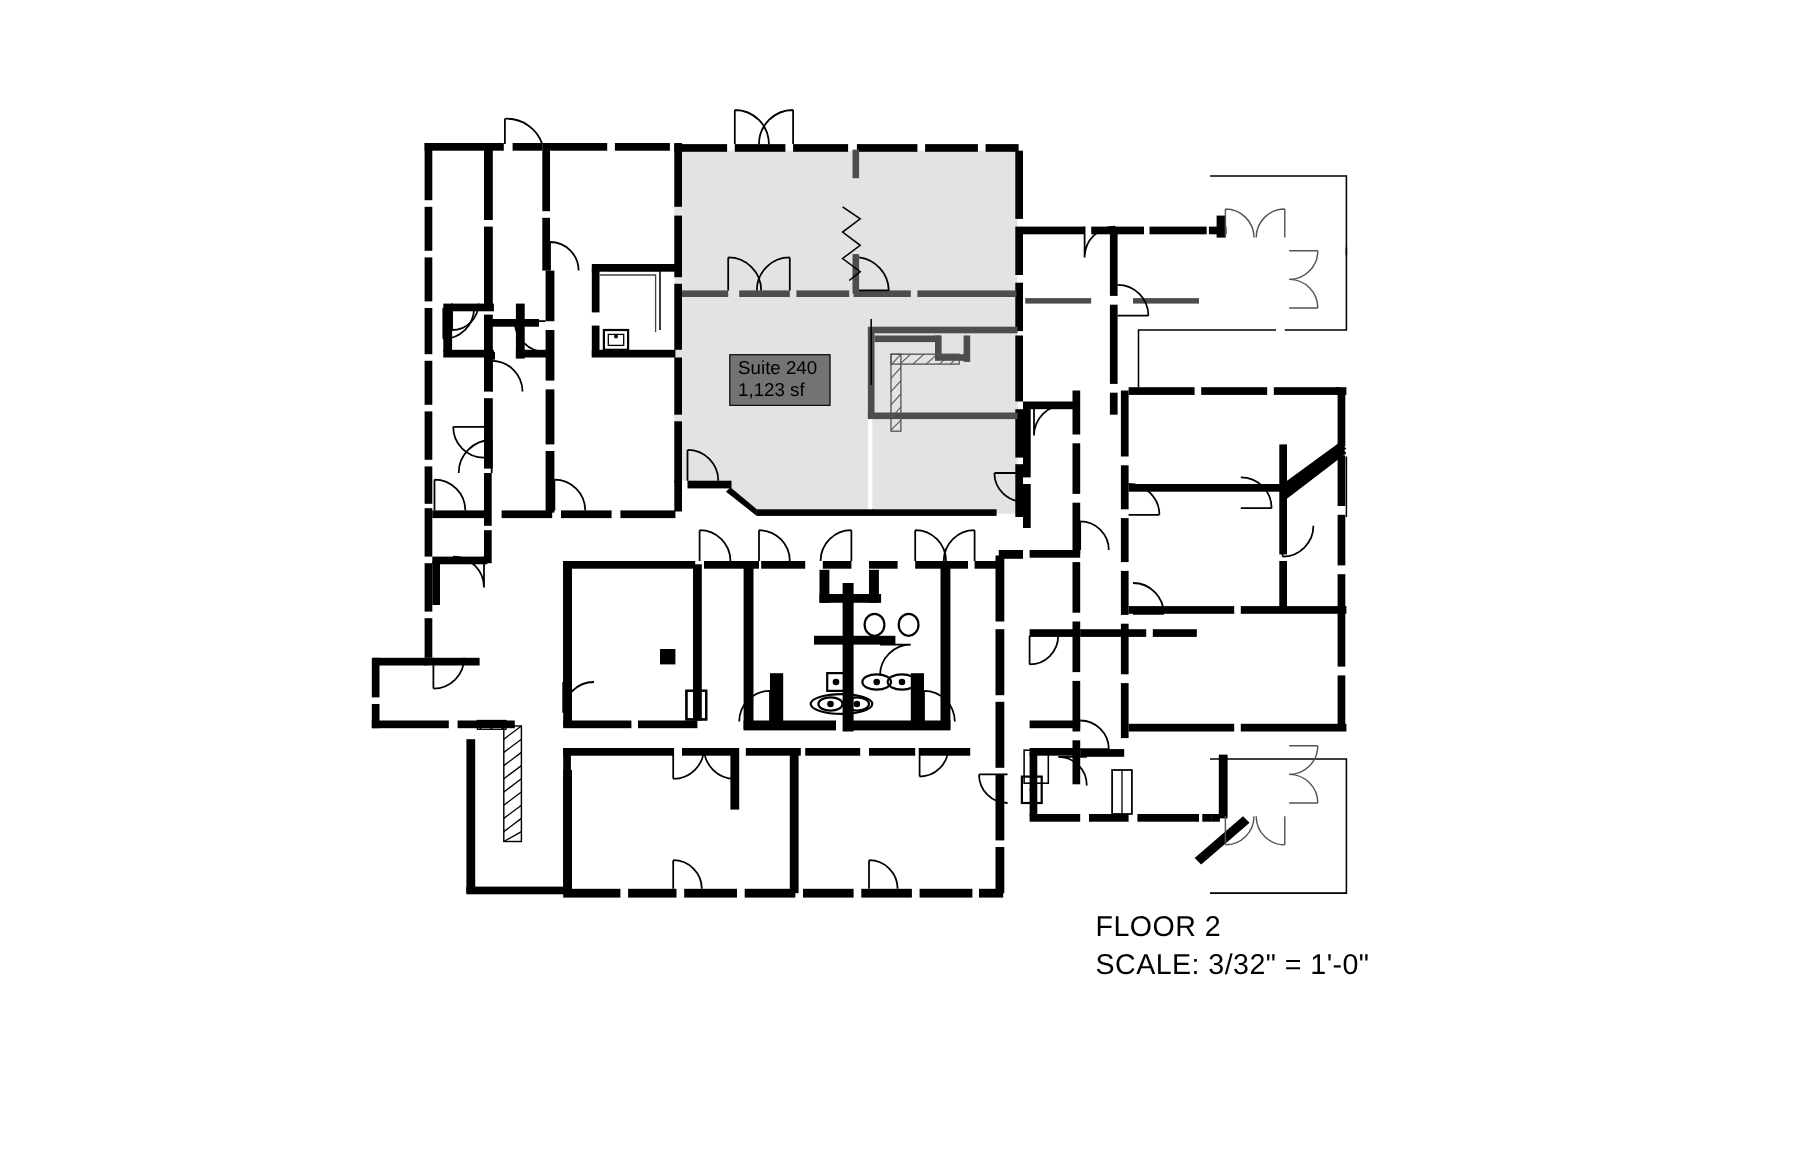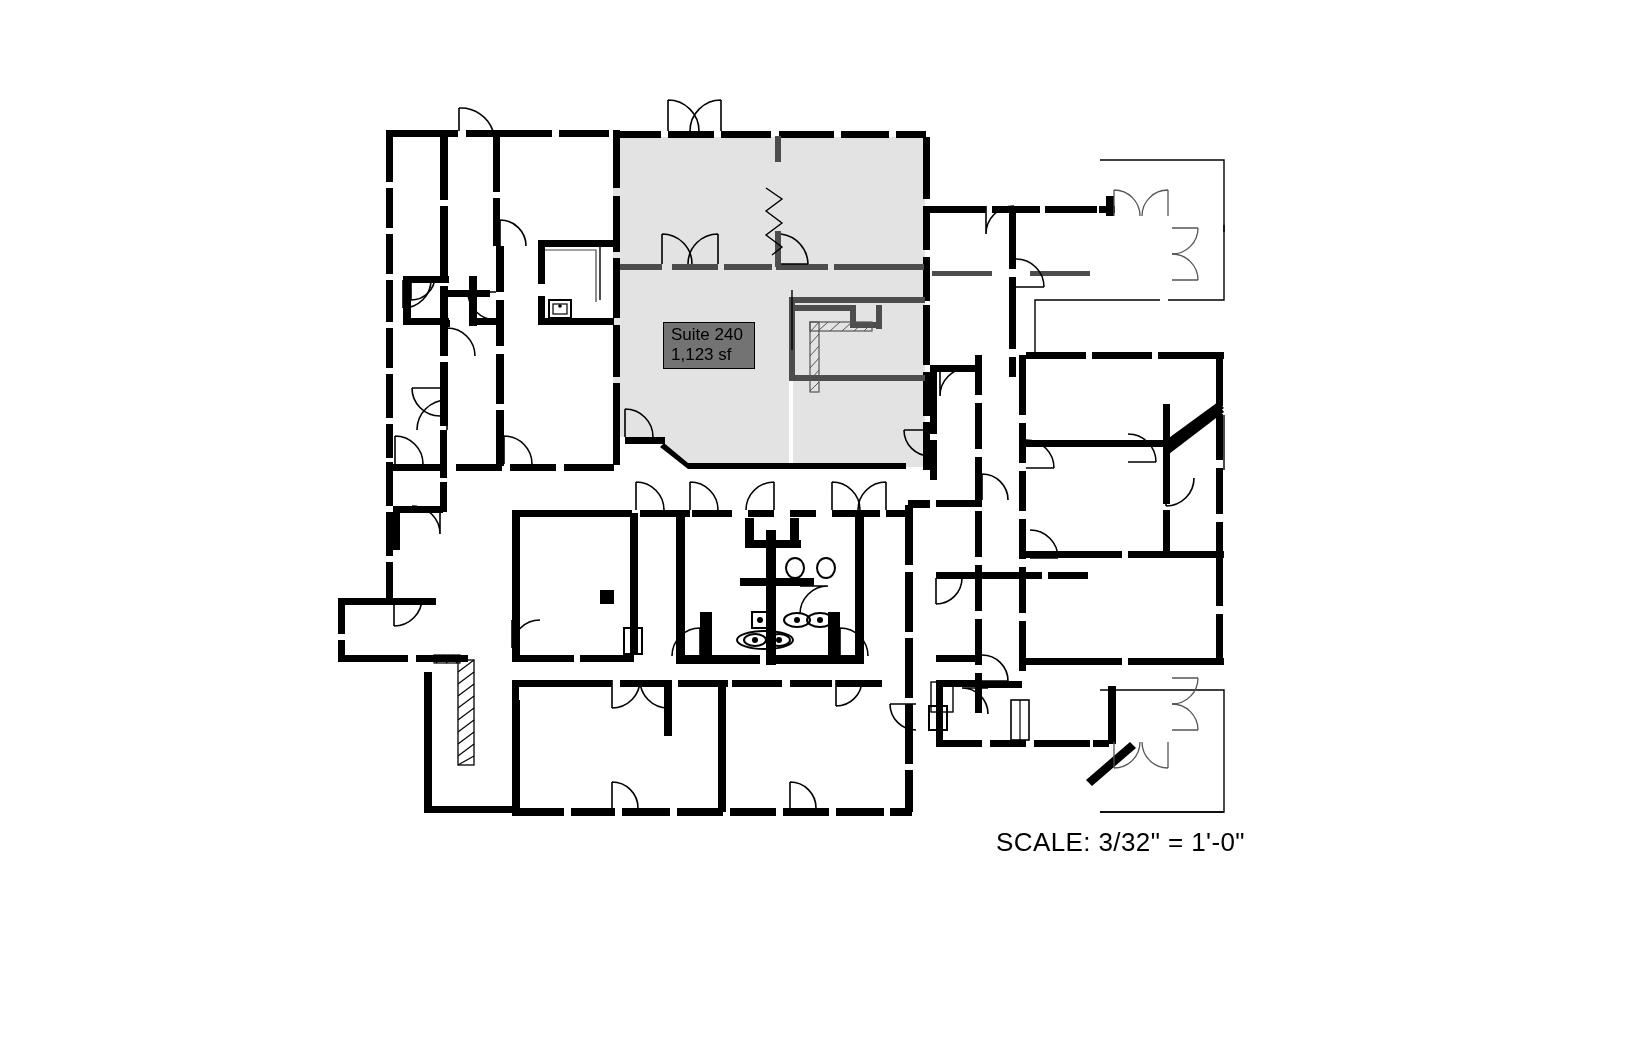--- a/index.html
+++ b/index.html
@@ -467,16 +467,17 @@
     </g>
 
   </svg>
 
   <div class="label-box" style="left:663px;top:322px;width:76px;">
     <div>Suite 240</div>
     <div>1,123 sf</div>
   </div>
 
   <div class="title-block" style="left:996px;top:826px;">
+    <div class="t1">FLOOR 2</div>
     <div class="t2">SCALE: 3/32" = 1'-0"</div>
   </div>
 
 </div>
 
 </body></html>

